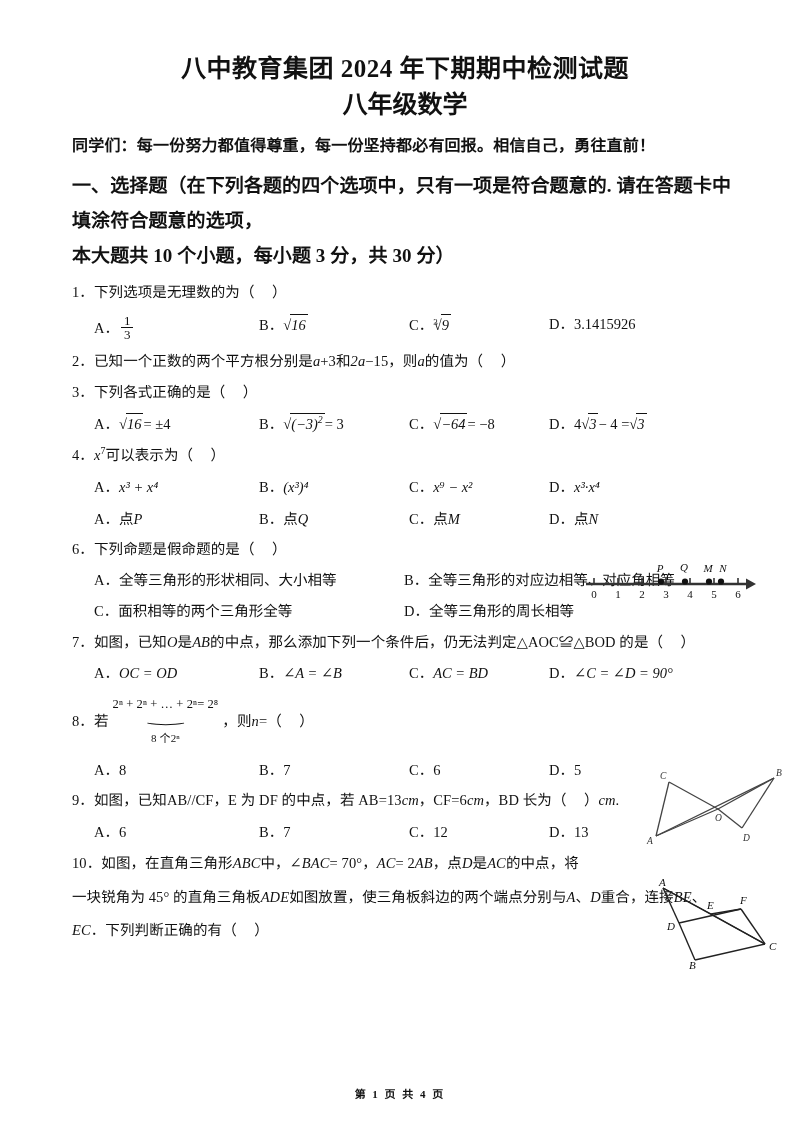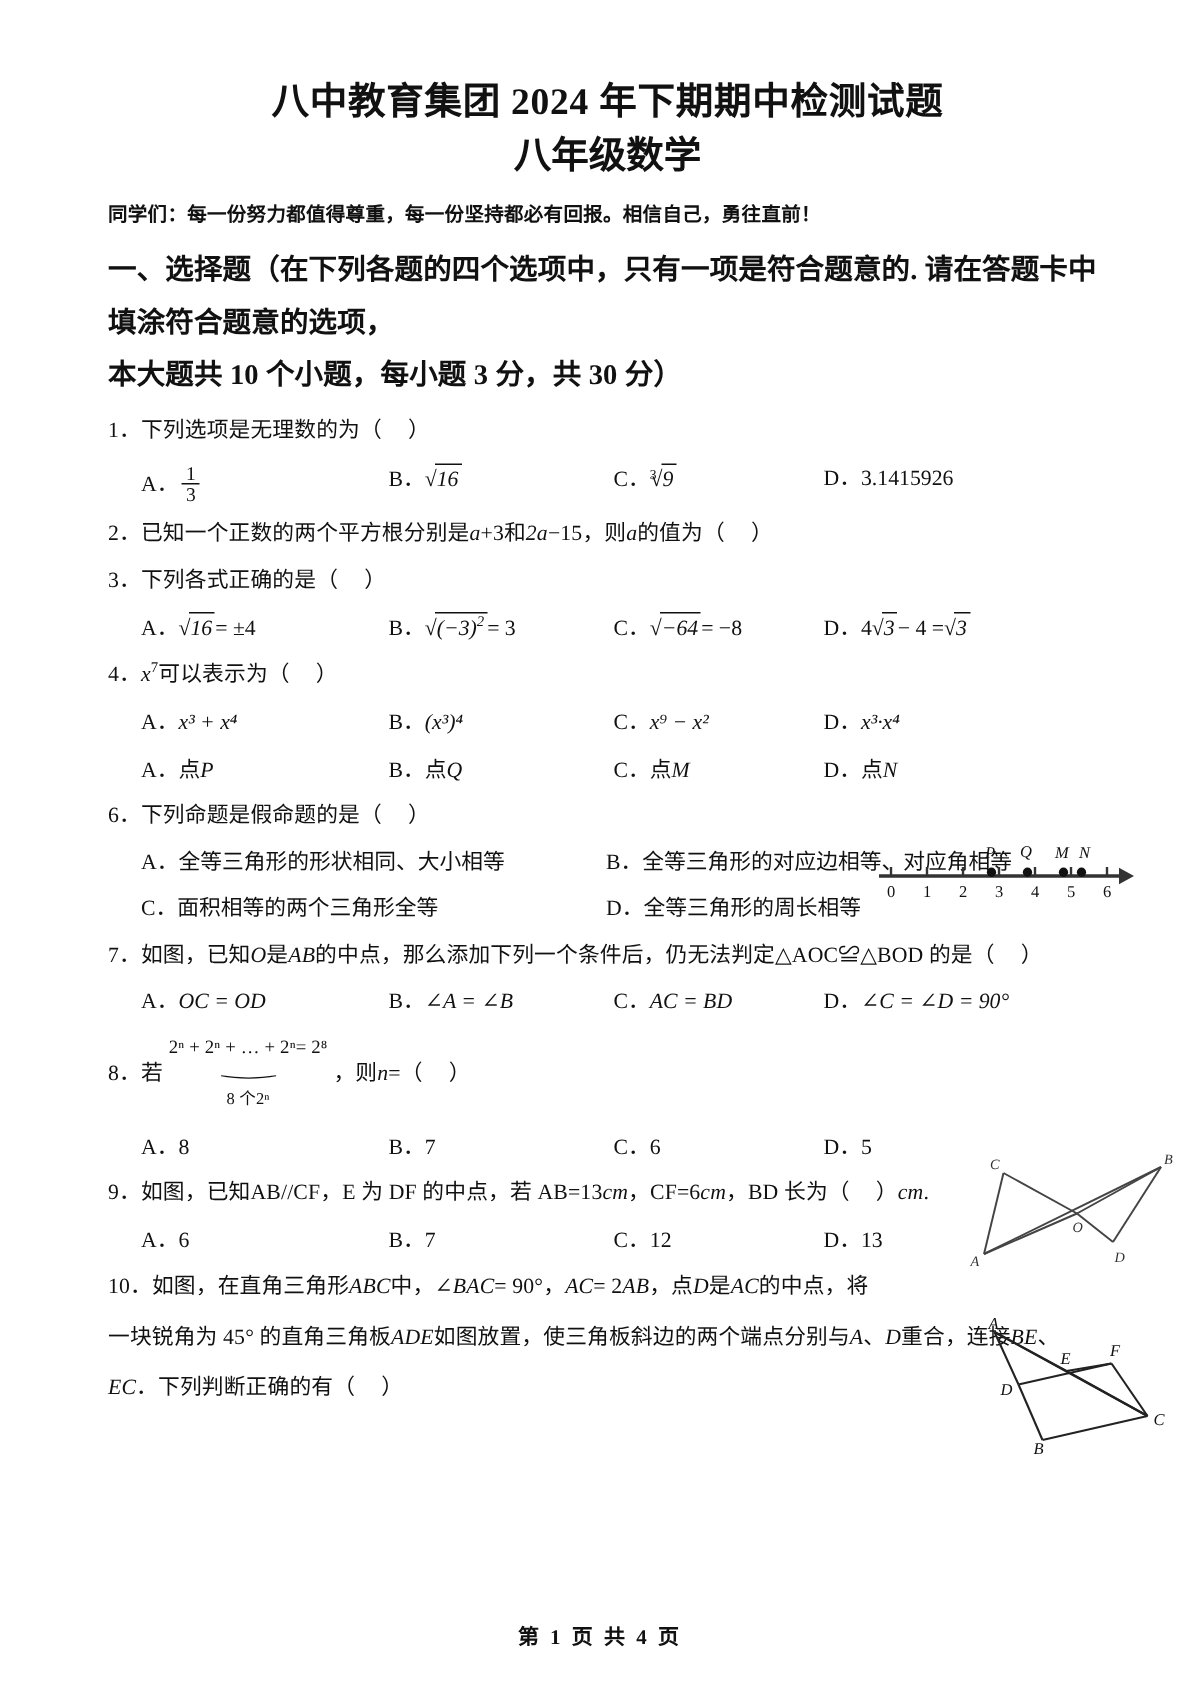--- a/index.html
+++ b/index.html
@@ -45,21 +45,21 @@
   }
   .notice {
     text-align: center;
     font-size: 14.5px;
     font-weight: bold;
     margin: 14px 0 0 0;
     letter-spacing: 0.3px;
   }
   .notice .gap { display: inline-block; width: 26px; }
   .greeting {
-    font-size: 13px;
+    font-size: 16px;
     font-weight: bold;
     margin: 10px 0 0 0;
     letter-spacing: 0.2px;
   }
 
   
   .section-head {
     font-size: 19px;
     font-weight: bold;
     line-height: 1.85;
@@ -164,21 +164,21 @@
   #fig-bowtie { right: 8px; top: 762px; }
   
   #fig-parallel { right: 5px; top: 878px; }
 
   .footer {
     position: absolute;
     bottom: 22px;
     left: 0;
     width: 100%;
     text-align: center;
-    font-size: 14px;
+    font-size: 11px;
     font-weight: bold;
     letter-spacing: 2px;
   }
 </style>
 </head>
 <body>
 
 <div class="page">
   <div class="content">
 
@@ -324,21 +324,21 @@
       <div class="opts">
         <span class="opt opt-w1">A．6</span>
         <span class="opt opt-w2">B．7</span>
         <span class="opt opt-w3">C．12</span>
         <span class="opt">D．13</span>
       </div>
     </div>
 
     <div class="q">
       <div class="q-stem">
-        <span>10．</span><span>如图，在直角三角形</span><span class="var">ABC</span><span>中，∠</span><span class="var">BAC</span><span>= 90°，</span><span class="var">AC</span><span>= 2</span><span class="var">AB</span><span>，点</span><span class="var">D</span><span>是</span><span class="var">AC</span><span>的中点，将</span>
+        <span>10．</span><span>如图，在直角三角形</span><span class="var">ABC</span><span>中，∠</span><span class="var">BAC</span><span>= 70°，</span><span class="var">AC</span><span>= 2</span><span class="var">AB</span><span>，点</span><span class="var">D</span><span>是</span><span class="var">AC</span><span>的中点，将</span>
       </div>
       <div class="q-stem" style="margin-top:12px">
         <span>一块锐角为 45° 的直角三角板</span><span class="var">ADE</span><span>如图放置，使三角板斜边的两个端点分别与</span><span class="var">A</span><span>、</span><span class="var">D</span><span>重合，连接</span><span class="var">BE</span><span>、</span>
       </div>
       <div class="q-stem" style="margin-top:12px">
         <span class="var">EC</span><span>．下列判断正确的有（</span><span class="paren">&nbsp;&nbsp;&nbsp;</span><span>）</span>
       </div>
     </div>
 
   </div>

